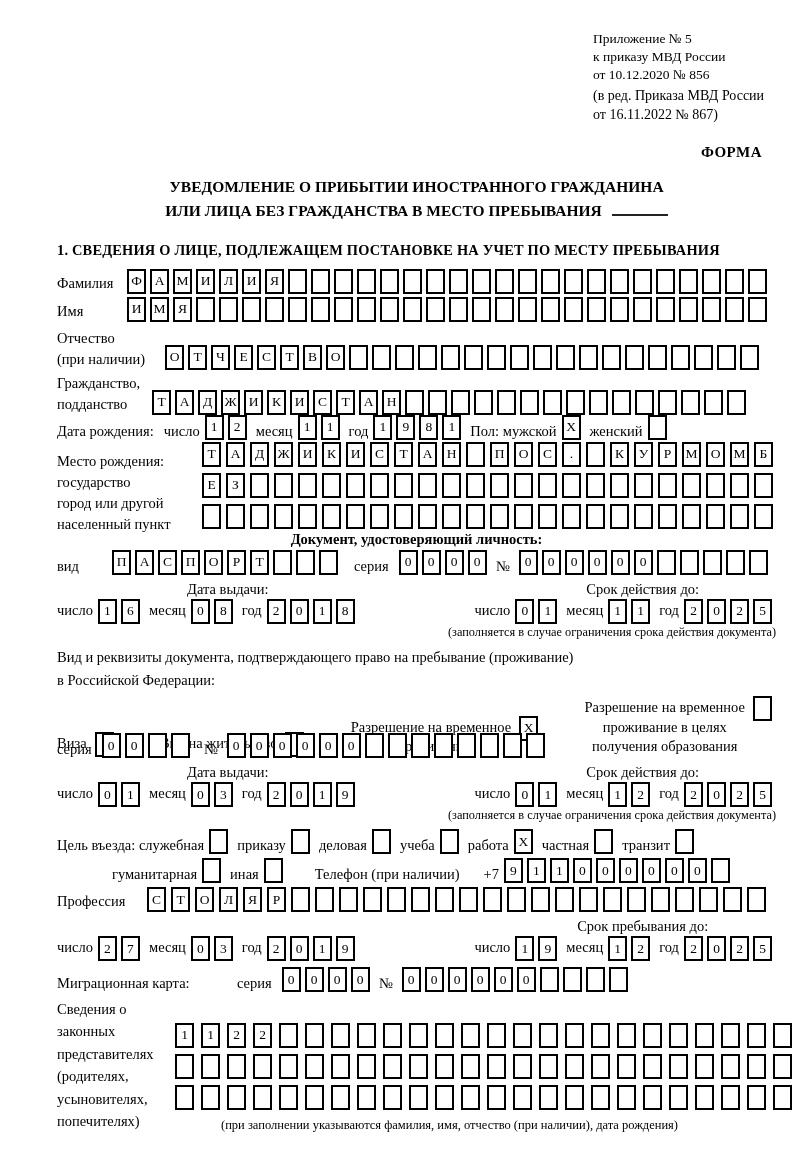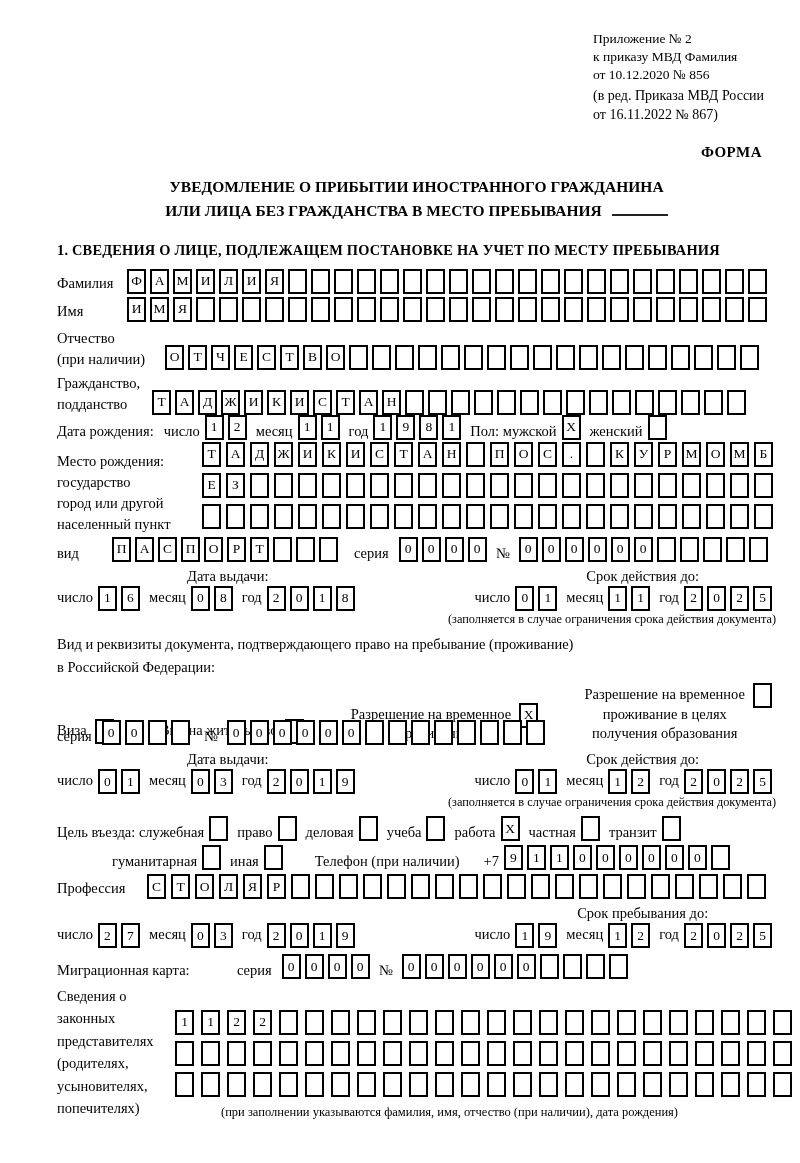--- a/index.html
+++ b/index.html
@@ -39,22 +39,22 @@
   .opt .txt{font-size:14.5px;text-align:center;line-height:1.35;padding-top:2px;}
   .opt .cell{margin-left:8px;}
   .capt{font-size:12.5px;margin-top:2px;}
 </style>
 </head>
 <body>
 
 <div class="page">
 
   <div class="hdr">
-    <div>Приложение № 2</div>
-    <div>к приказу МВД Фамилия</div>
+    <div>Приложение № 5</div>
+    <div>к приказу МВД России</div>
     <div>от 10.12.2020 № 856</div>
     <div class="gap"></div>
     <div class="small">(в ред. Приказа МВД России</div>
     <div class="small">от 16.11.2022 № 867)</div>
   </div>
 
   <div class="forma">ФОРМА</div>
 
   <div class="title">
     <div>УВЕДОМЛЕНИЕ О ПРИБЫТИИ ИНОСТРАННОГО ГРАЖДАНИНА</div>
@@ -314,20 +314,21 @@
           <span class="cell"></span>
           <span class="cell"></span>
           <span class="cell"></span>
           <span class="cell"></span>
           <span class="cell"></span>
           <span class="cell"></span>
         </div>
     </div>
   </div>
 
+  <div class="center-b" style="margin-top:-4px;">Документ, удостоверяющий личность:</div>
 
   <div class="row" style="margin-top:2px;">
     <div class="inl" style="padding-left:0;width:50px;">вид</div>
     <div class="cells">
         <span class="cell">П</span>
         <span class="cell">А</span>
         <span class="cell">С</span>
         <span class="cell">П</span>
         <span class="cell">О</span>
         <span class="cell">Р</span>
@@ -519,21 +520,21 @@
       </div>
     </div>
   </div>
   <div class="note">(заполняется в случае ограничения срока действия документа)</div>
 
   <div class="row mt6">
     <div class="inl" style="padding-left:0;">Цель въезда: служебная</div>
     <div class="cells">
         <span class="cell"></span>
       </div>
-    <div class="inl">право</div>
+    <div class="inl">приказу</div>
     <div class="cells">
         <span class="cell"></span>
       </div>
     <div class="inl">деловая</div>
     <div class="cells">
         <span class="cell"></span>
       </div>
     <div class="inl">учеба</div>
     <div class="cells">
         <span class="cell"></span>

